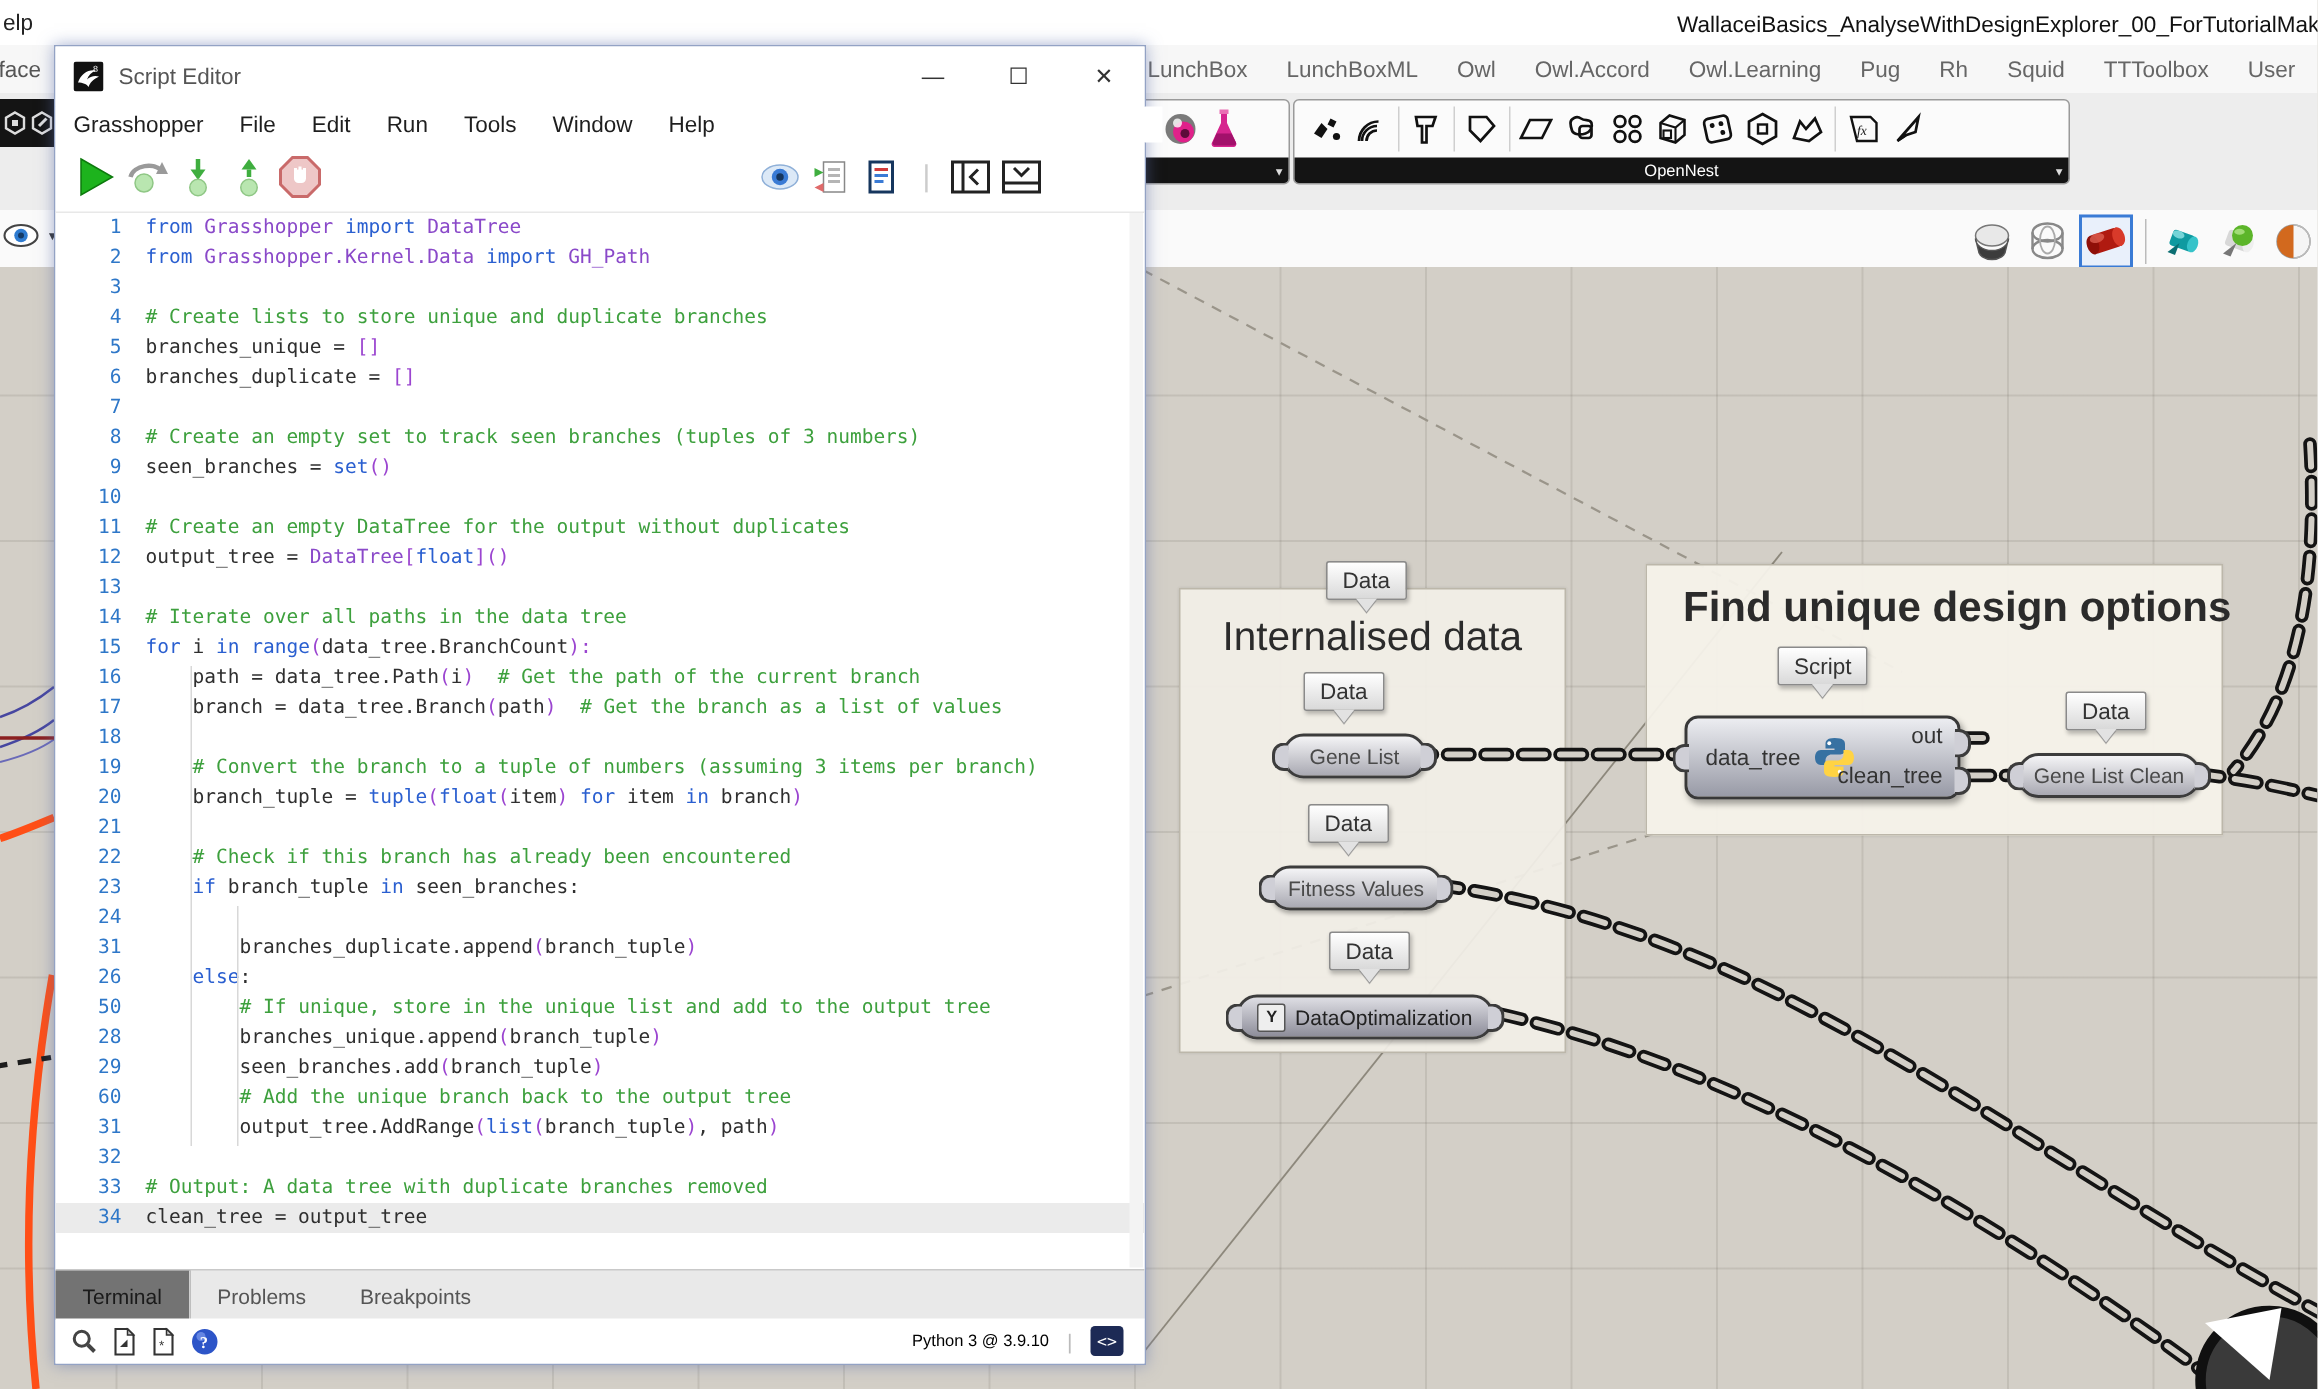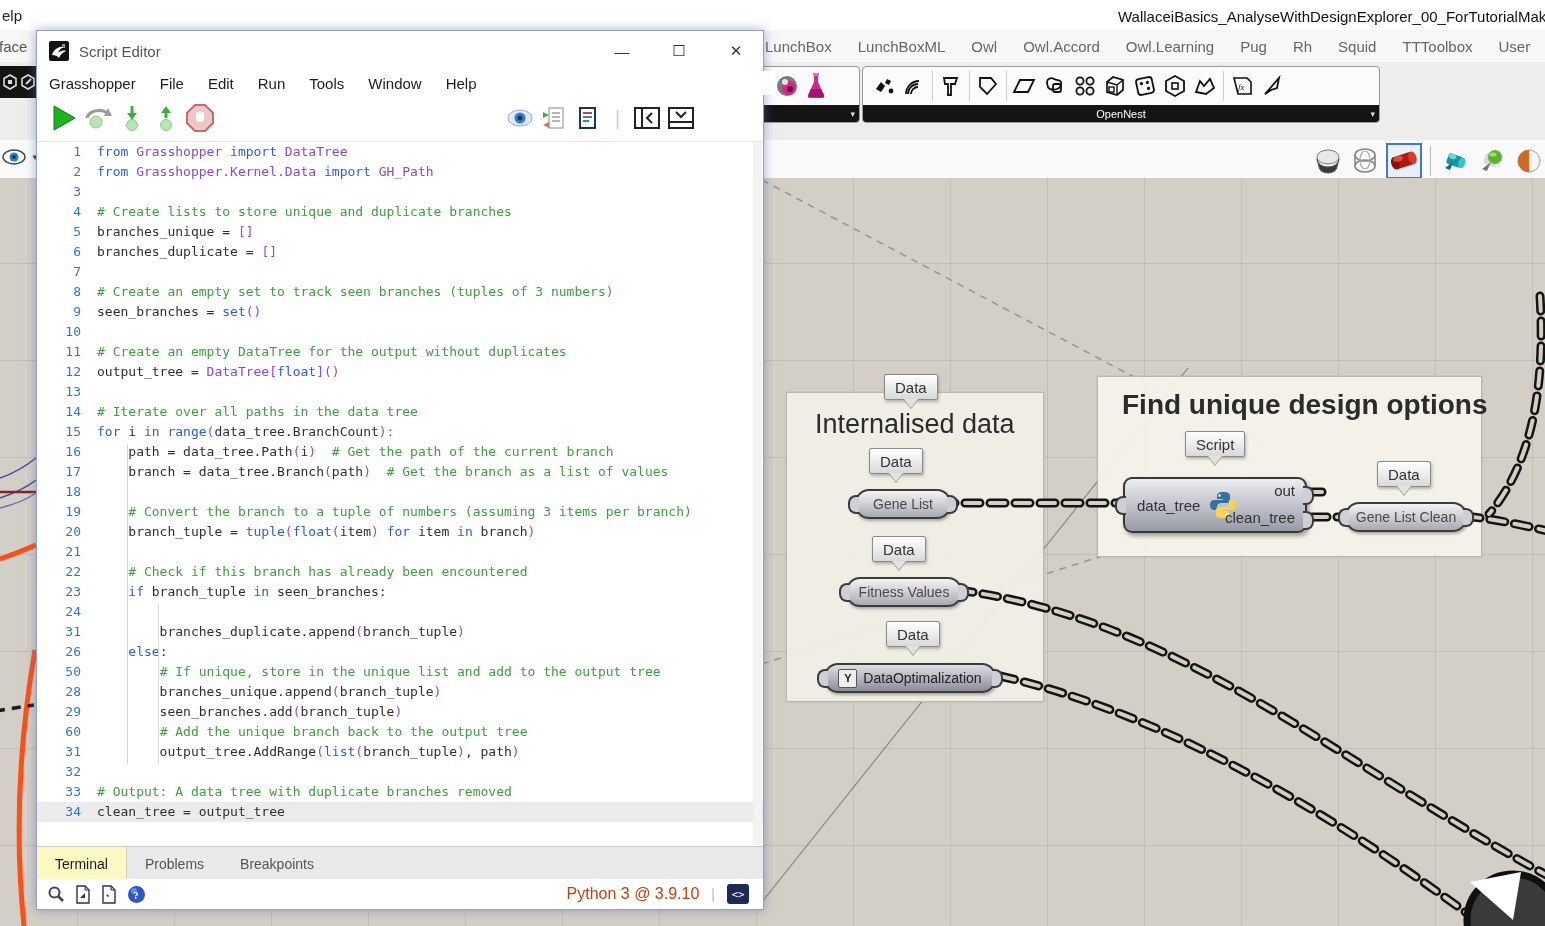--- a/index.html
+++ b/index.html
@@ -66,25 +66,25 @@
   .ed-code{position:absolute;left:0;top:110px;width:100%;height:705px;background:#fff;overflow:hidden;border-top:1px solid #e8e8e8;}
   .cl{display:flex;height:20px;line-height:20px;white-space:pre;}
   .cl.hl{background:#ebebeb;}
   .cl .num{width:60px;flex:0 0 60px;text-align:right;padding-right:16px;box-sizing:border-box;color:#2e77c8;font-family:"DejaVu Sans Mono",monospace;font-size:13px;}
   .cl .src{font-family:"DejaVu Sans Mono",monospace;font-size:13px;color:#2f2f2f;}
   .tk-k{color:#2a5fd0;} .tk-b{color:#2a5fd0;} .tk-m{color:#8a49c9;} .tk-c{color:#3da03d;} .tk-p{color:#9b45d0;} .tk-t{color:#2f2f2f;}
   .iguide{position:absolute;width:1px;background:#d8d8d8;}
   .ed-scroll{position:absolute;right:1px;top:111px;width:9px;height:703px;background:#f3f3f3;}
   .ed-tabs{position:absolute;left:0;top:815px;width:100%;height:33px;background:#e9e9e9;border-top:1px solid #c9c9c9;display:flex;align-items:stretch;}
   .ed-tab{padding:0 18px;display:flex;align-items:center;font-size:14px;color:#555;}
-  .ed-tab.active{background:#fef9c3;color:#1a1a1a;border-right:1px solid #cfcfcf;}
+  .ed-tab.active{background:#737373;color:#1a1a1a;border-right:1px solid #cfcfcf;}
   .ed-status{position:absolute;left:0;top:848px;width:100%;height:30px;background:#fff;display:flex;align-items:center;}
   .st-icons{display:flex;align-items:center;gap:10px;margin-left:10px;}
   .st-right{position:absolute;right:14px;display:flex;align-items:center;gap:12px;}
-  .st-py{font-size:16px;color:#c2410c;}
+  .st-py{font-size:11px;color:#000000;}
   .st-sep{color:#bbb;font-size:14px;}
   .code-badge{width:22px;height:20px;background:#1d2a55;border-radius:3px;color:#fff;font-size:11px;display:flex;align-items:center;justify-content:center;font-family:"DejaVu Sans Mono",monospace;}
 </style>
 </head>
 <body>
 
 <div id="root">
 
   <div class="rhino-titlebar">
     <span class="rhino-help">elp</span>

